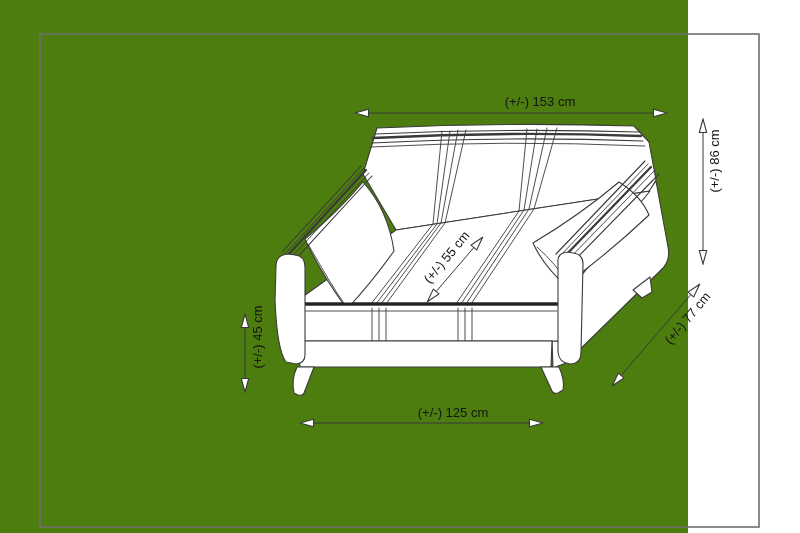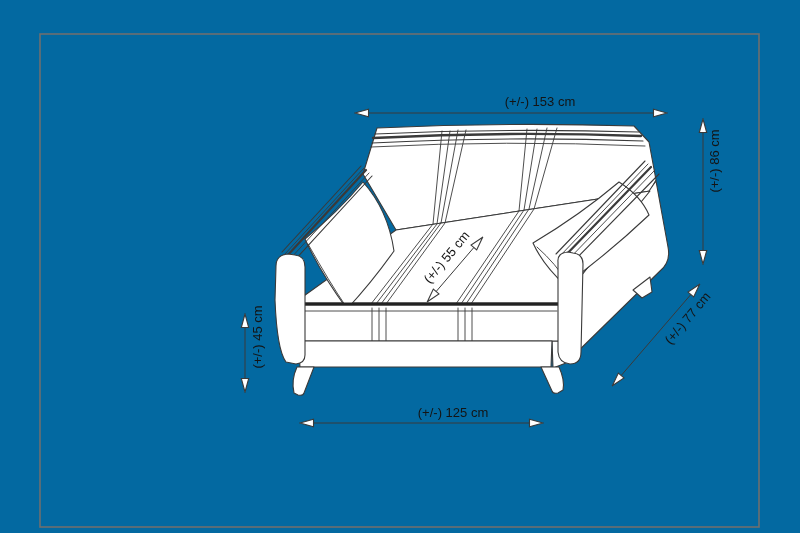--- a/index.html
+++ b/index.html
@@ -1,17 +1,17 @@
 <!DOCTYPE html>
 <html><head>
 <meta charset="utf-8">
 <style>
   html,body{margin:0;padding:0;background:#ffffff;}
   body{width:800px;height:533px;overflow:hidden;font-family:"Liberation Sans",sans-serif;}
-  .stage{position:relative;width:800px;height:533px;background:#0369a1;}
+  .stage{position:relative;width:688px;height:533px;background:#4d7c0f;}
   svg{position:absolute;left:0;top:0;}
   .dim-text{font-family:"Liberation Sans",sans-serif;font-size:13px;fill:#141414;}
 </style>
 </head>
 <body>
 
 <div class="stage">
 <svg width="800" height="533" viewBox="0 0 800 533">
   <defs>
     <marker id="ah" markerWidth="16" markerHeight="12" refX="14" refY="5" orient="auto-start-reverse" markerUnits="userSpaceOnUse" viewBox="0 0 16 10">

